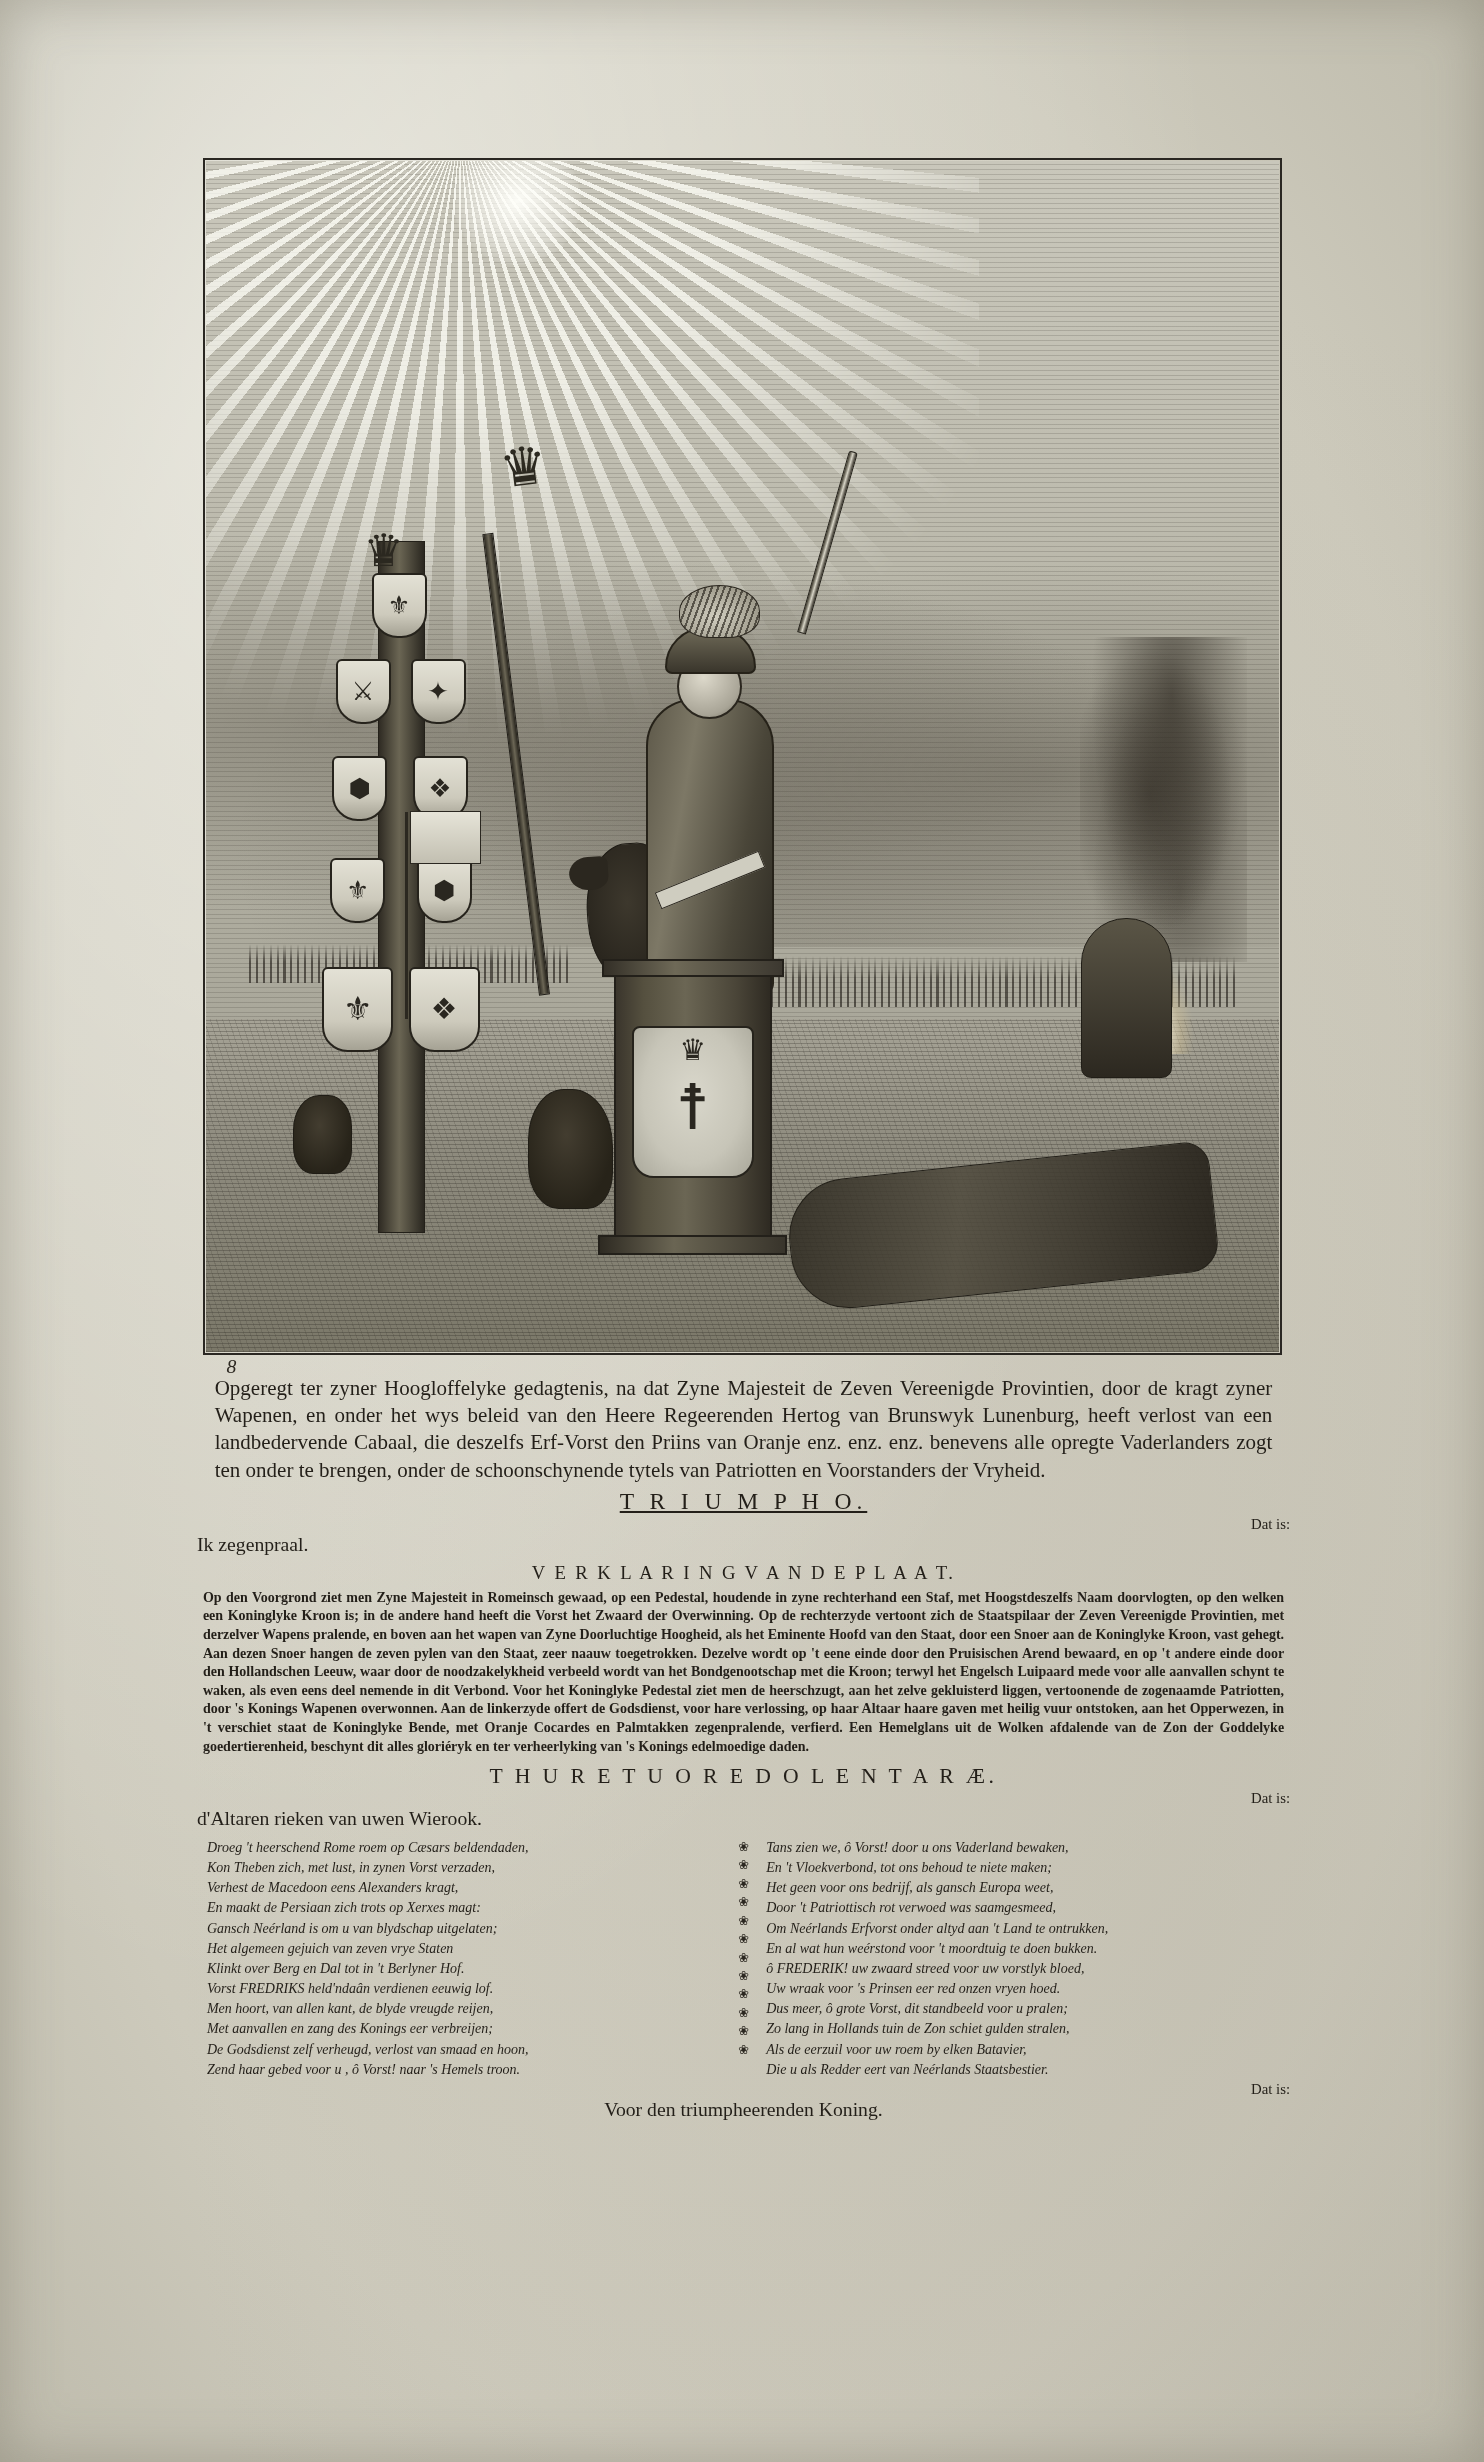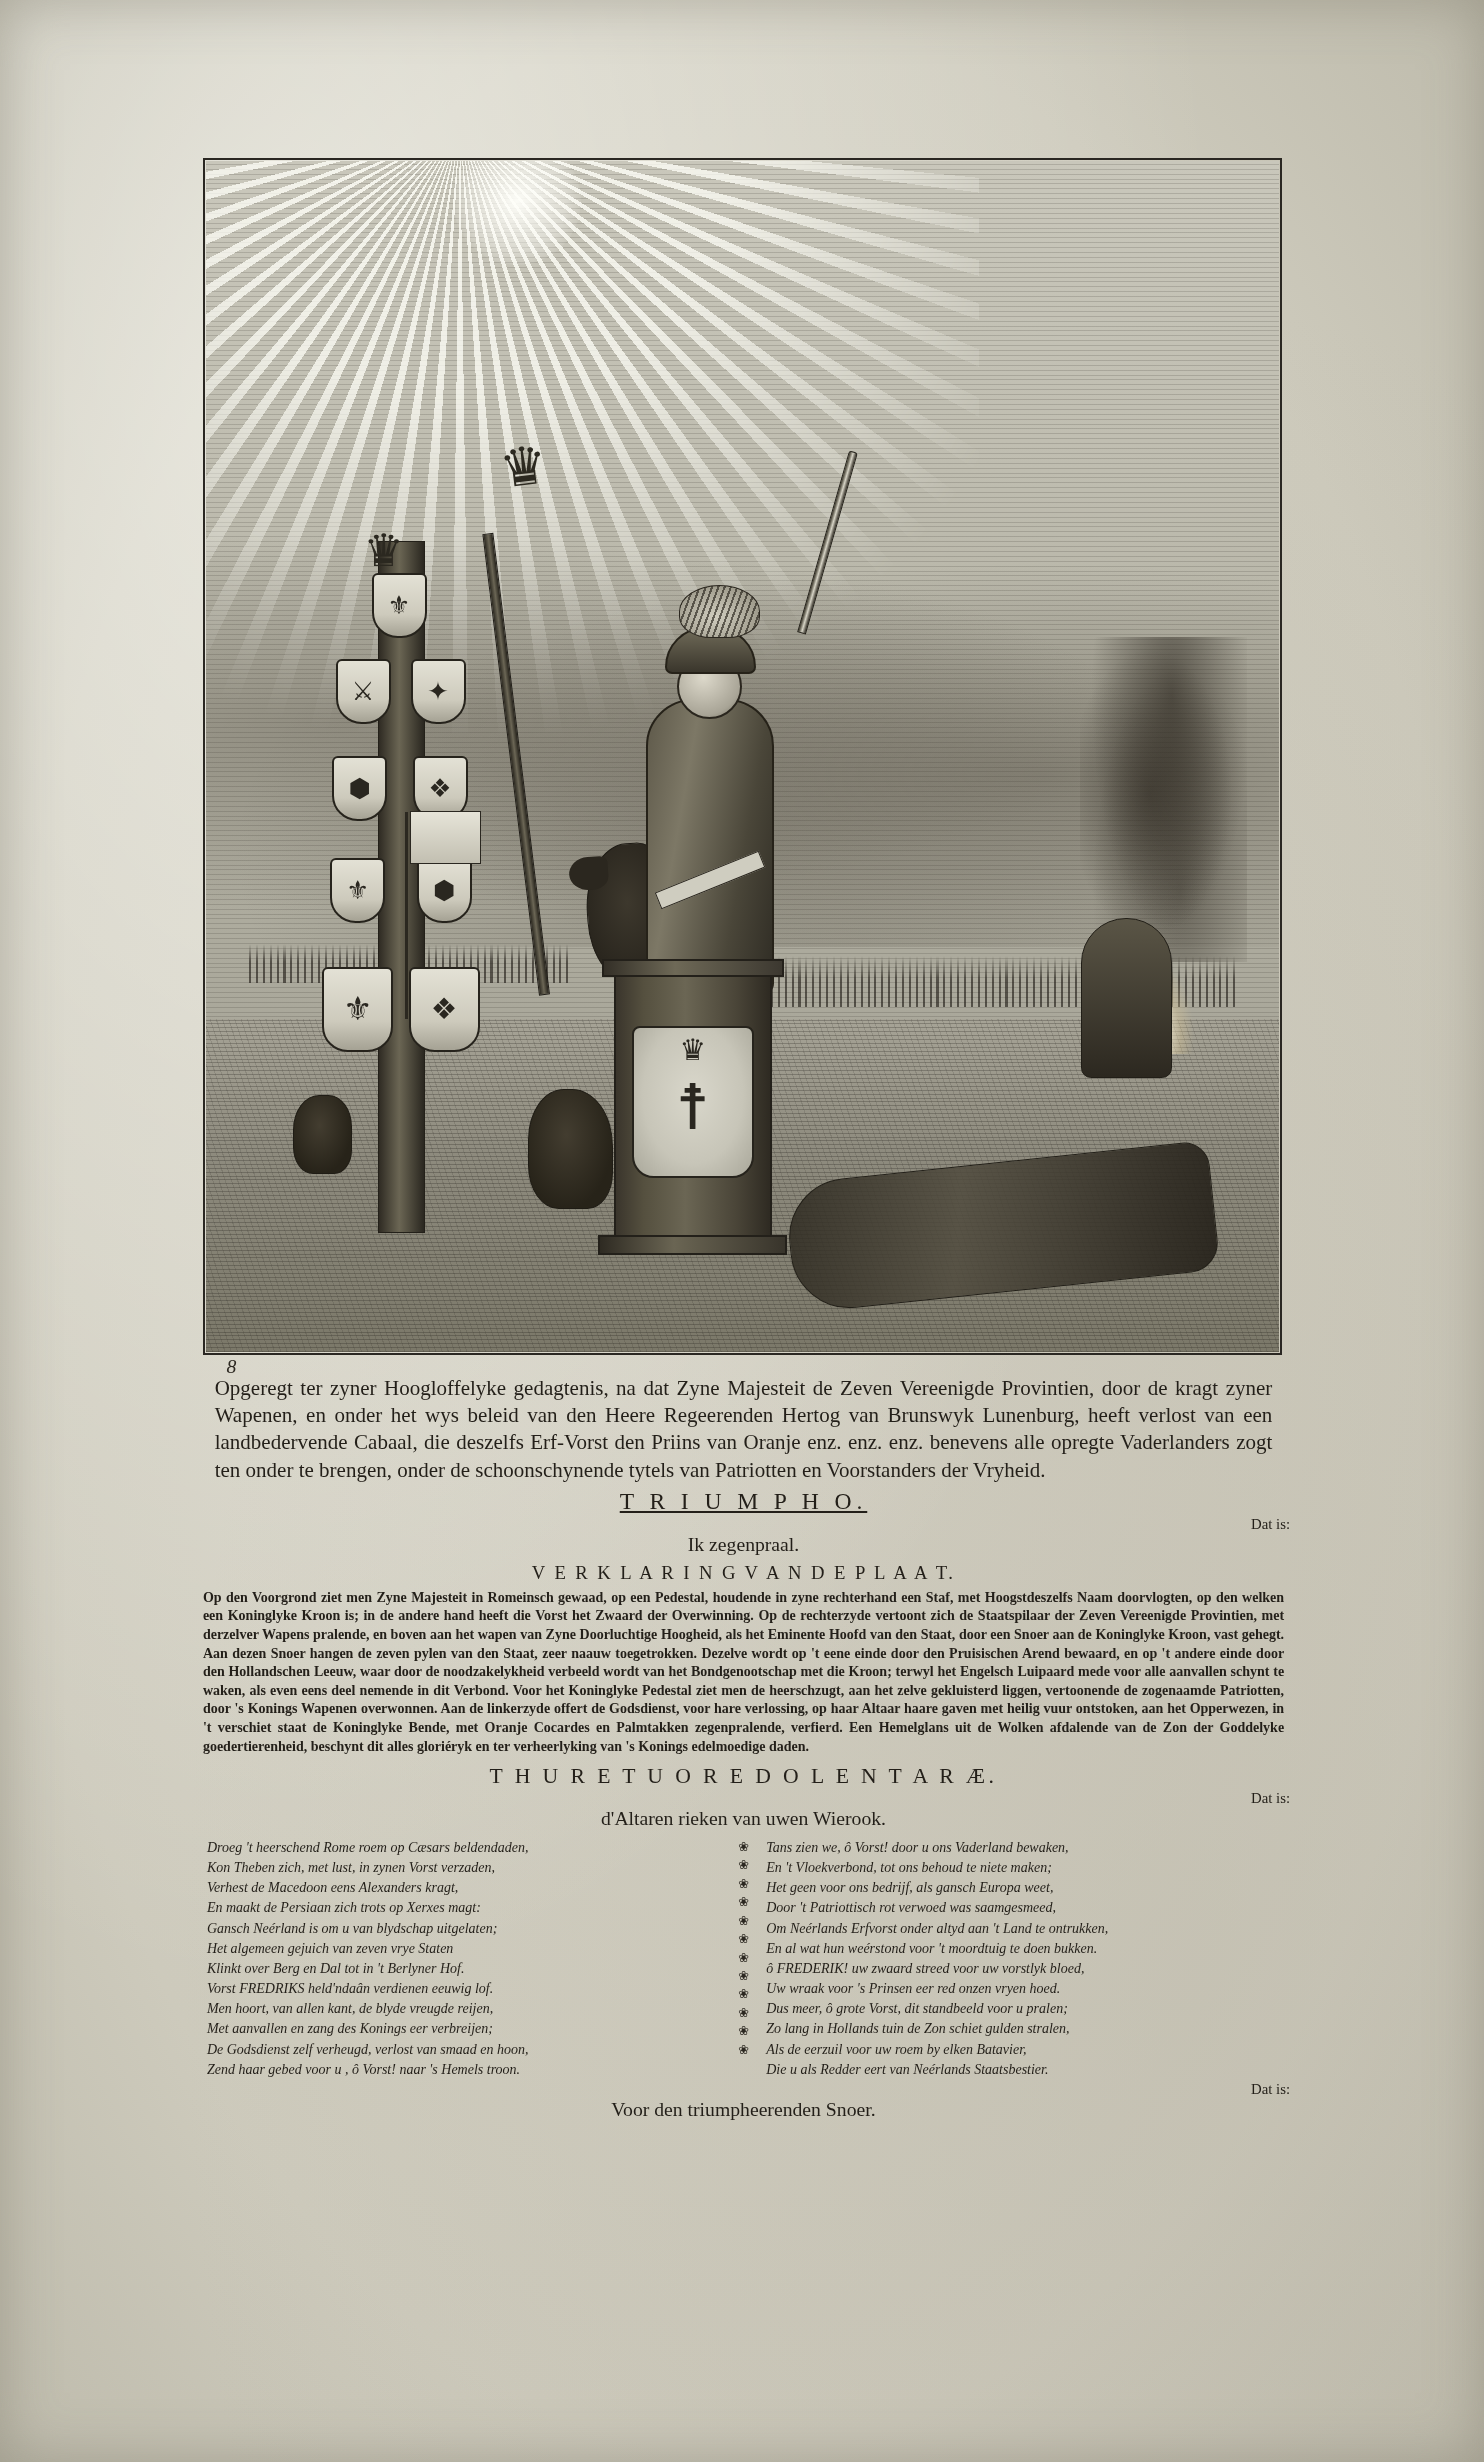--- a/index.html
+++ b/index.html
@@ -421,21 +421,21 @@
     letter-spacing: 4.9px;
     margin-top: 3.9px;
     text-decoration: underline;
   }
   .dat-is {
     text-align: right;
     font-size: 14.8px;
     margin-top: 1px;
   }
   .translation {
-    text-align: center;
+    text-align: left;
     font-size: 19.7px;
     margin-top: 0px;
     font-family: Liberation Serif, serif;
   }
   .section-head {
     text-align: center;
     font-size: 18.7px;
     letter-spacing: 2.4px;
     margin-top: 5.9px;
   }
@@ -617,19 +617,19 @@
         <div>ô FREDERIK! uw zwaard streed voor uw vorstlyk bloed,</div>
         <div>Uw wraak voor 's Prinsen eer red onzen vryen hoed.</div>
         <div>Dus meer, ô grote Vorst, dit standbeeld voor u pralen;</div>
         <div>Zo lang in Hollands tuin de Zon schiet gulden stralen,</div>
         <div>Als de eerzuil voor uw roem by elken Batavier,</div>
         <div>Die u als Redder eert van Neérlands Staatsbestier.</div>
       </div>
     </div>
 
     <div class="dat-is">Dat is:</div>
-    <div class="final-trans">Voor den triumpheerenden Snoer.</div>
+    <div class="final-trans">Voor den triumpheerenden Koning.</div>
 
   </div>
 
   <div id="paper-edge"></div>
 </div>
 
 
 </body></html>

